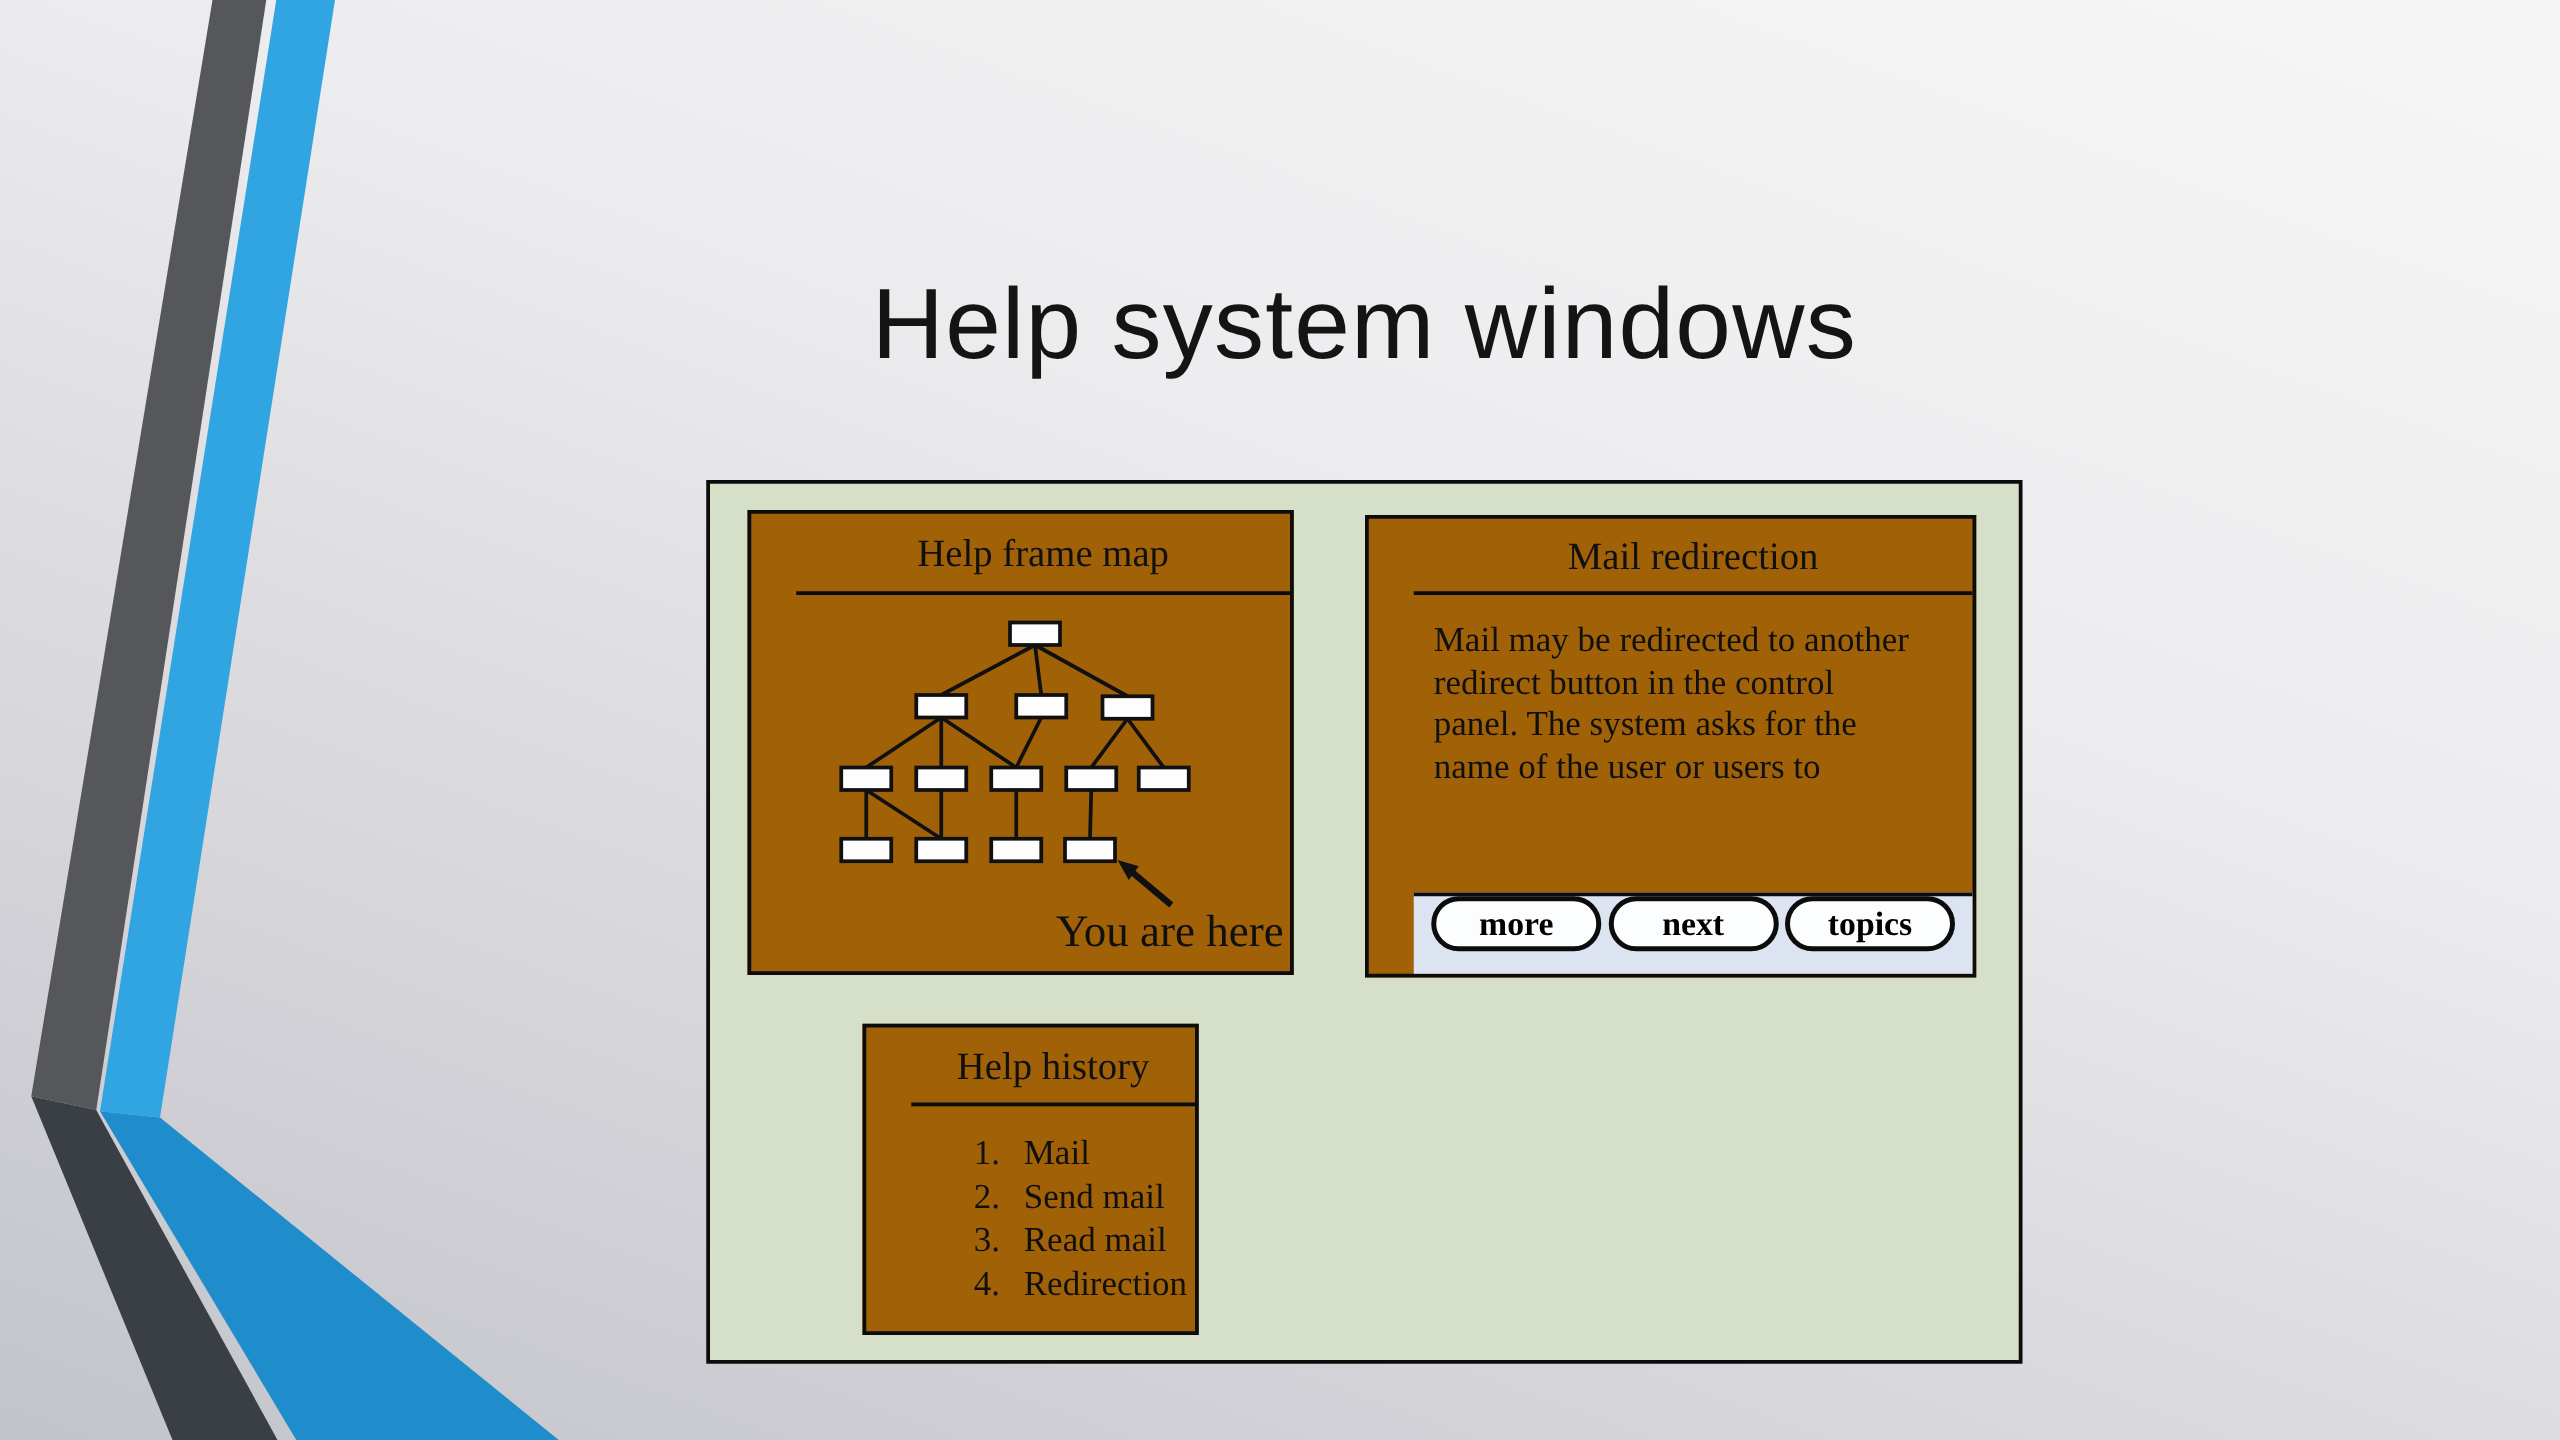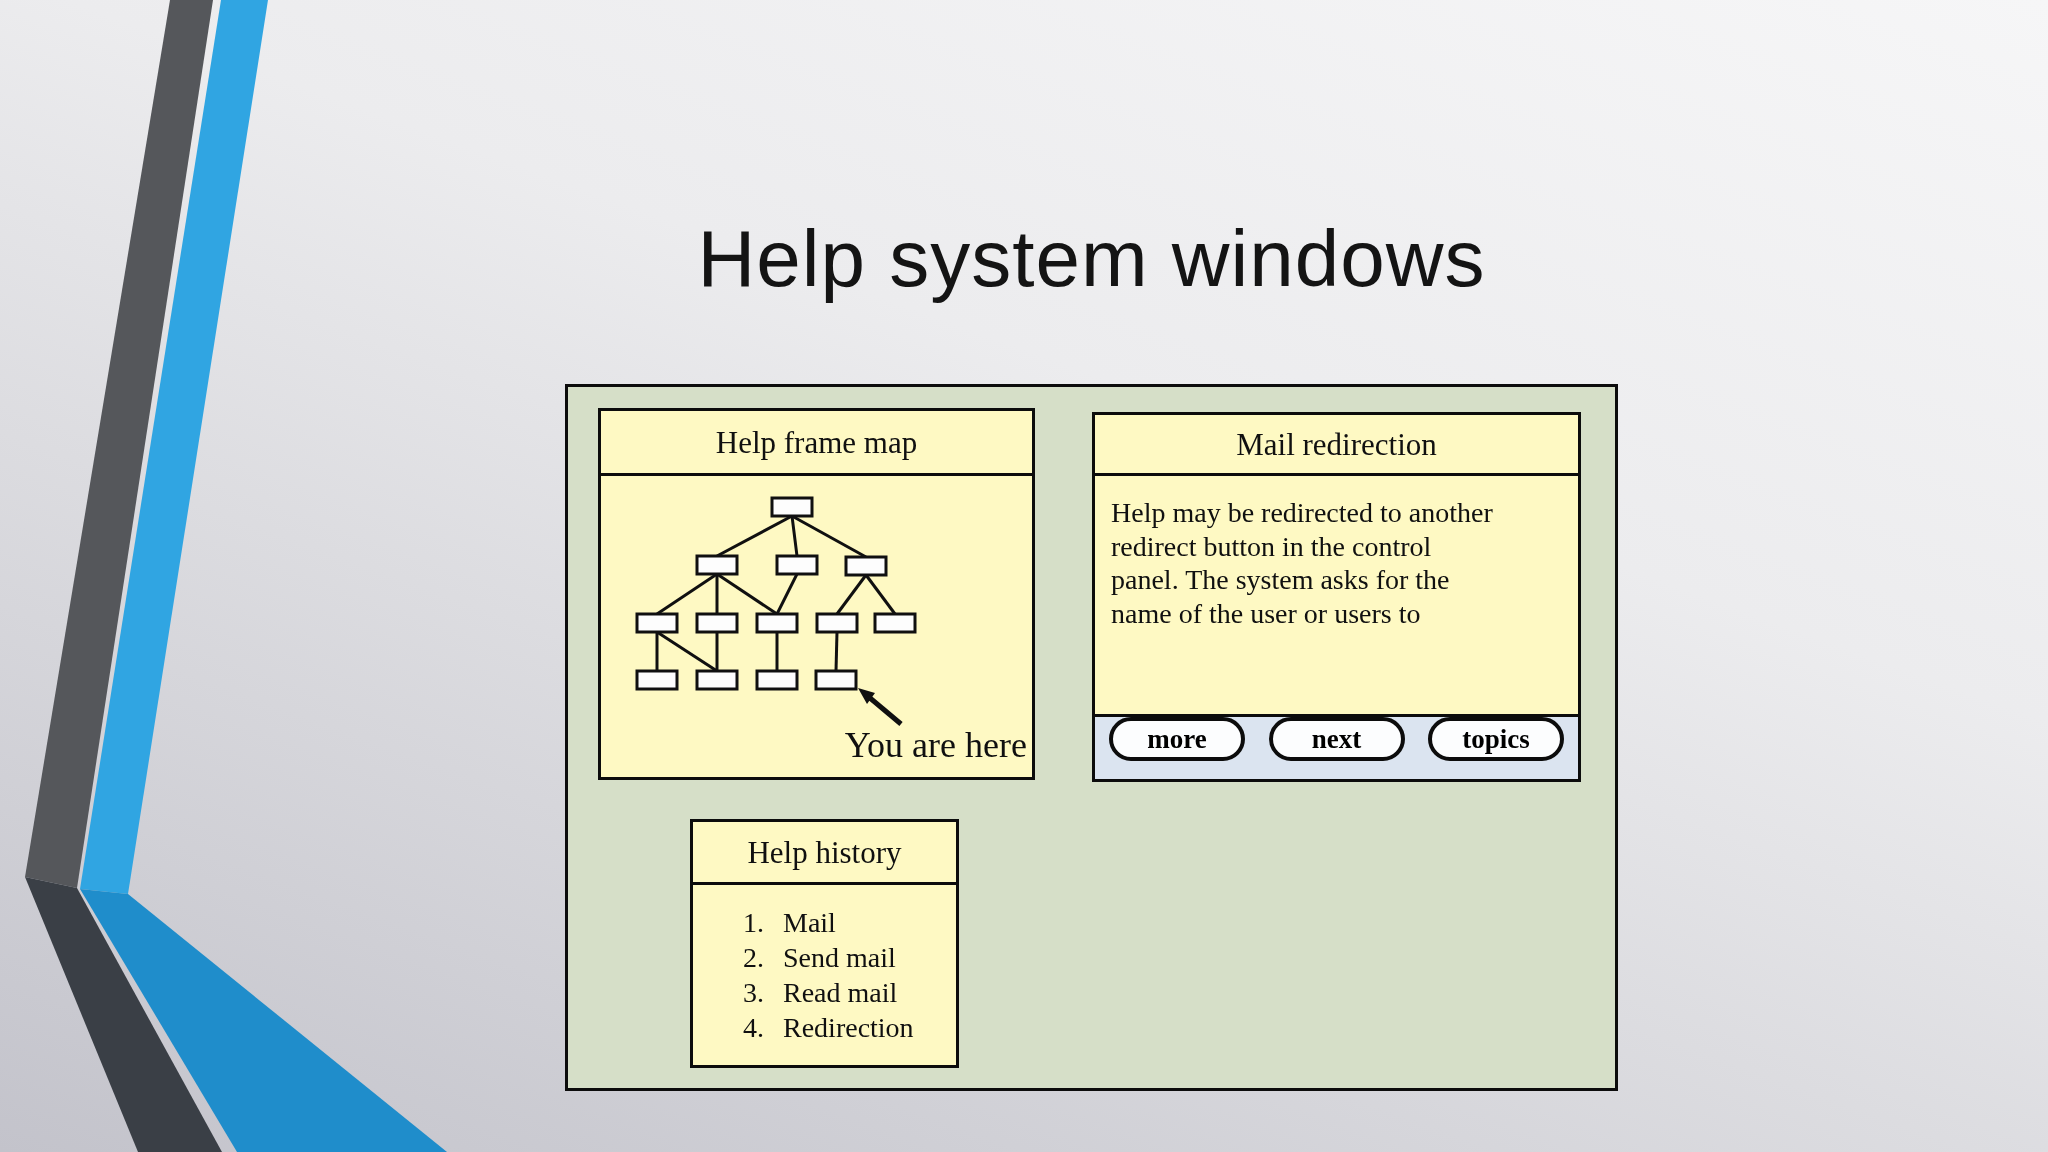--- a/index.html
+++ b/index.html
@@ -12,22 +12,22 @@
   .slide-title{
     position:absolute;left:565px;top:219px;width:1053px;text-align:center;
     font-family:"Liberation Sans",sans-serif;font-weight:300;
     font-size:80px;line-height:80px;letter-spacing:1px;color:#141414;white-space:nowrap;
   }
   .panel{
     position:absolute;left:565px;top:384px;width:1053px;height:707px;box-sizing:border-box;
     background:#d6dfc8;border:3px solid #0c0c0c;
   }
   .window{
-    position:absolute;box-sizing:border-box;background:#fef9c3;border:3px solid #0c0c0c;
-    display:flex;flex-direction:column;
+    position:absolute;box-sizing:border-box;background:#a16207;border:3px solid #0c0c0c;
+    display:flex;flex-direction:column;padding-left:36px;
   }
   .win-header{
     flex:0 0 auto;border-bottom:3px solid #0c0c0c;display:flex;align-items:center;justify-content:center;
     font-size:31px;line-height:31px;white-space:nowrap;
   }
   .win-body{flex:1 1 auto;position:relative;overflow:hidden;}
   
   .w-map{left:30px;top:21px;width:437px;height:372px;}
   .w-map .win-header{height:62px;}
   .w-mail{left:524px;top:25px;width:489px;height:370px;}
@@ -101,21 +101,21 @@
             <rect x="215" y="195" width="40" height="18" fill="#fdfdfd" stroke="#101010" stroke-width="3"></rect>
           </svg>
         <div class="you-are-here">You are here</div>
       </div>
     </div>
 
     <div class="window w-mail">
       <div class="win-header">Mail redirection</div>
       <div class="win-body">
         <div class="mail-text">
-          <div>Help may be redirected to another</div>
+          <div>Mail may be redirected to another</div>
           <div>redirect button in the control</div>
           <div>panel. The system asks for the</div>
           <div>name of the user or users to</div>
         </div>
       </div>
       <div class="button-bar">
         <button class="pill-btn">more</button>
         <button class="pill-btn">next</button>
         <button class="pill-btn">topics</button>
       </div>

